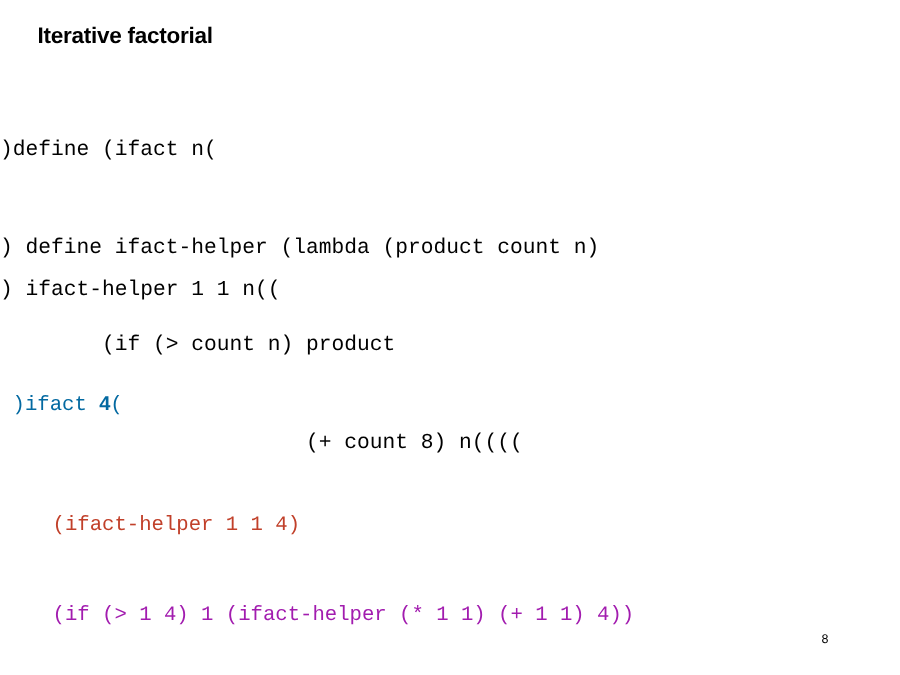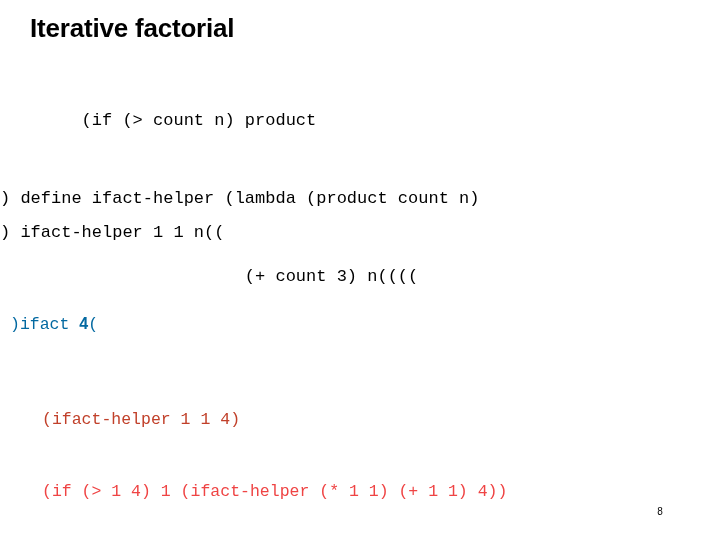--- a/index.html
+++ b/index.html
@@ -20,21 +20,21 @@
   }
 
   
   #slide-title {
     position: absolute;
     left: 30px;
     top: 12px;
     width: 660px;
     font-family: "Liberation Sans", sans-serif;
     font-weight: bold;
-    font-size: 26px;
+    font-size: 18px;
     line-height: 32px;
     color: #000000;
     letter-spacing: -0.2px;
     white-space: pre;
   }
 
   
   .code-block {
     position: absolute;
     left: 0px;
@@ -65,21 +65,21 @@
     line-height: 24px;
     white-space: pre;
   }
   .trace-line {
     white-space: pre;
     height: 24px;
     font-family: "Liberation Mono", "DejaVu Sans Mono", monospace;
     margin-left: 32px;
   }
   .trace-line.call   { color: #C1402A; }
-  .trace-line.expand { color: #ef4444; }
+  .trace-line.expand { color: #a21caf; }
 
   
   .trace-header {
     color: #0369a1;
     font-family: "Liberation Mono", "DejaVu Sans Mono", monospace;
     font-size: 16.5px;
     height: 24px;
     white-space: pre;
   }
   .sans-num {
@@ -101,23 +101,24 @@
   }
 </style>
 </head>
 <body>
 
 <div id="slide">
 
   <div id="slide-title">Iterative factorial</div>
 
   <div id="definition-block" class="code-block">
+    <div class="code-line">)define (ifact n(</div>
+    <div class="code-line">) define ifact-helper (lambda (product count n)</div>
     <div class="code-line">        (if (&gt; count n) product</div>
-    <div class="code-line">) define ifact-helper (lambda (product count n)</div>
-    <div class="code-line">                        (+ count 3) n((((</div>
+    <div class="code-line">                        (+ count 8) n((((</div>
   </div>
 
   <div id="call-block" class="code-block">
     <div class="code-line">) ifact-helper 1 1 n((</div>
   </div>
 
   <div id="trace-block">
 
     <div class="trace-header"><span>)ifact </span><span class="sans-num">4</span><span>(</span></div>
 

